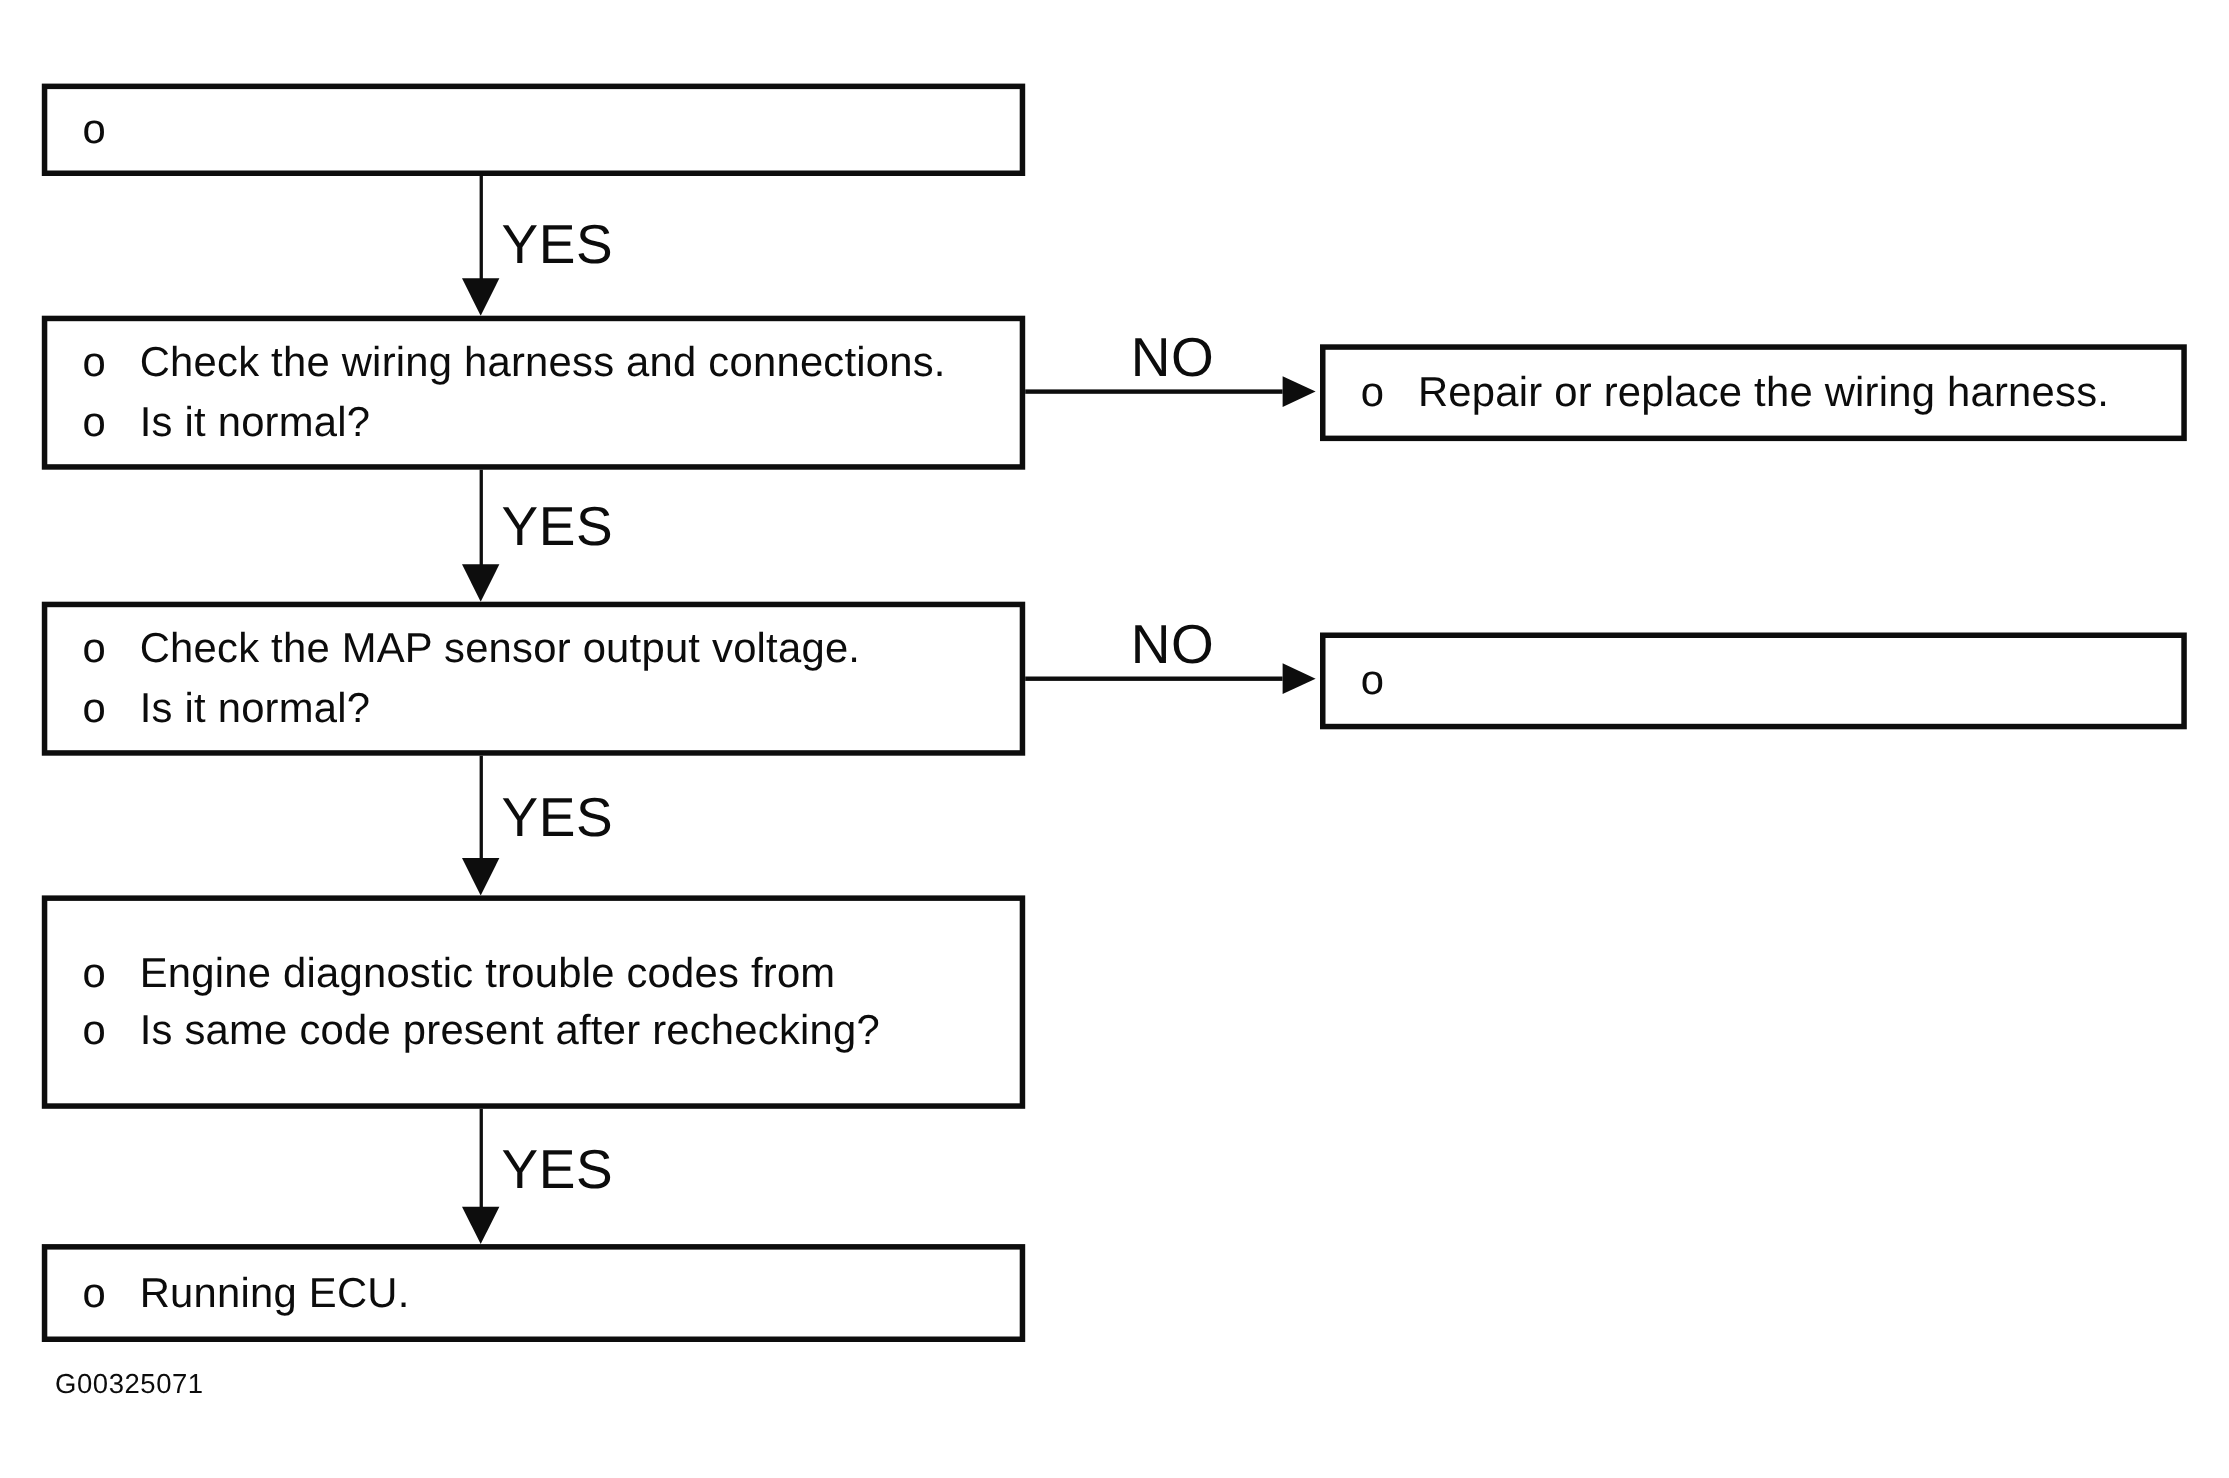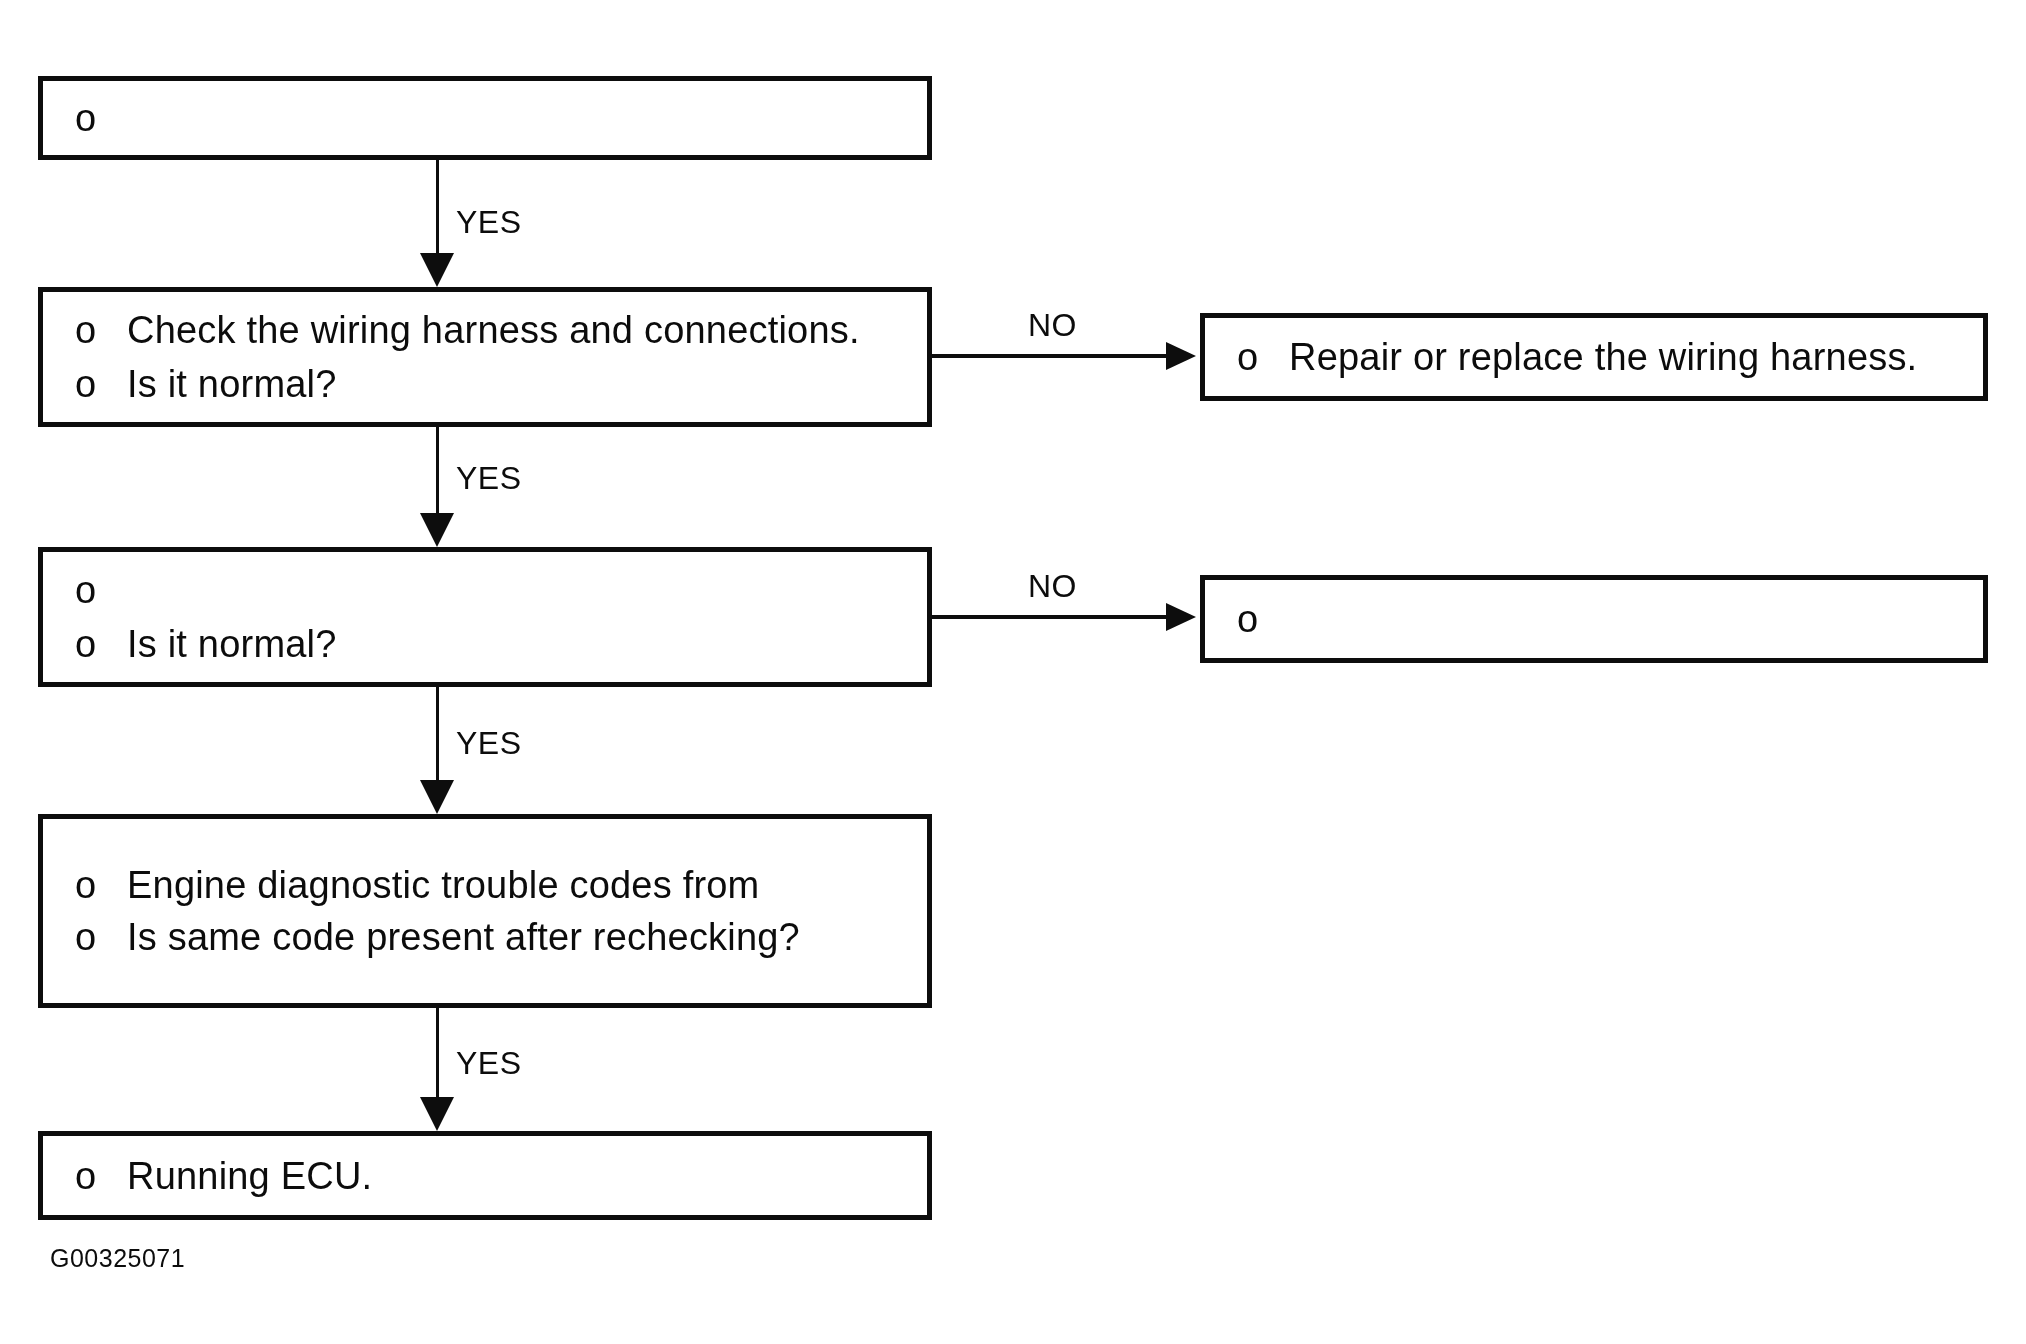--- a/index.html
+++ b/index.html
@@ -81,21 +81,21 @@
     border-top: 14px solid transparent;
     border-bottom: 14px solid transparent;
     border-left: 30px solid #0d0d0d;
   }
   .hh1 { top: 342px; }
   .hh2 { top: 603px; }
 
   
   .lbl {
     position: absolute;
-    font-size: 32px;
+    font-size: 50px;
     line-height: 44px;
     letter-spacing: 0.5px;
   }
   .y1 { left: 456px;  top: 200px;  }
   .y2 { left: 456px;  top: 456px;  }
   .y3 { left: 456px;  top: 721px;  }
   .y4 { left: 456px;  top: 1041px; }
   .n1 { left: 1028px; top: 303px;  }
   .n2 { left: 1028px; top: 564px;  }
 
@@ -146,20 +146,21 @@
     </div>
   </div>
 
   <div class="vline v2"></div>
   <div class="vhead vh2"></div>
   <span class="lbl y2">YES</span>
 
   <div class="fbox b-map">
     <div class="line">
       <span class="bullet">o</span>
+      <span class="txt">Check the MAP sensor output voltage.</span>
     </div>
     <div class="line">
       <span class="bullet">o</span>
       <span class="txt">Is it normal?</span>
     </div>
   </div>
 
   <div class="hline h2"></div>
   <div class="hhead hh2"></div>
   <span class="lbl n2">NO</span>

